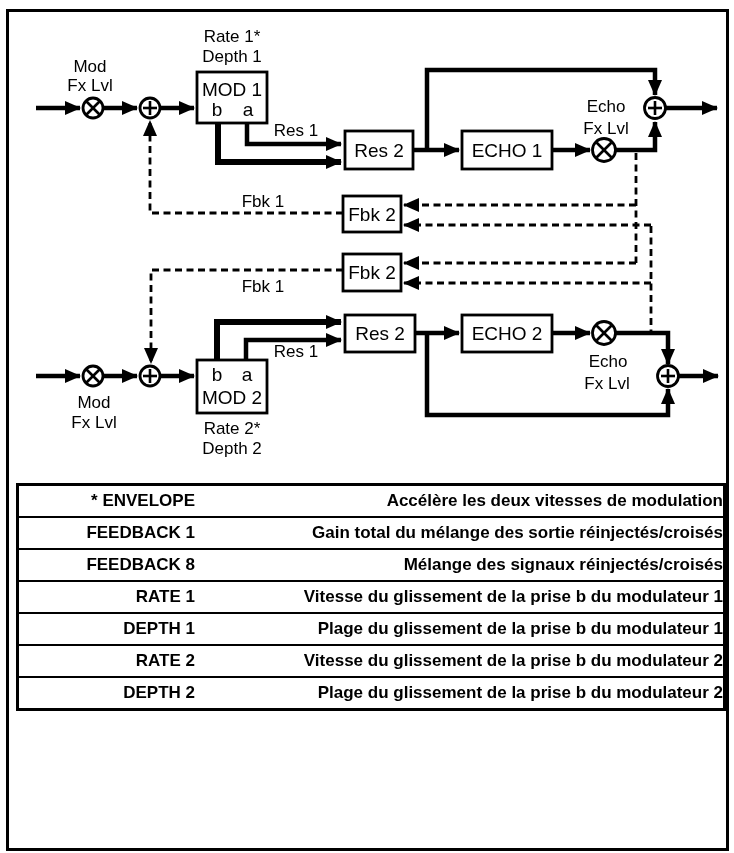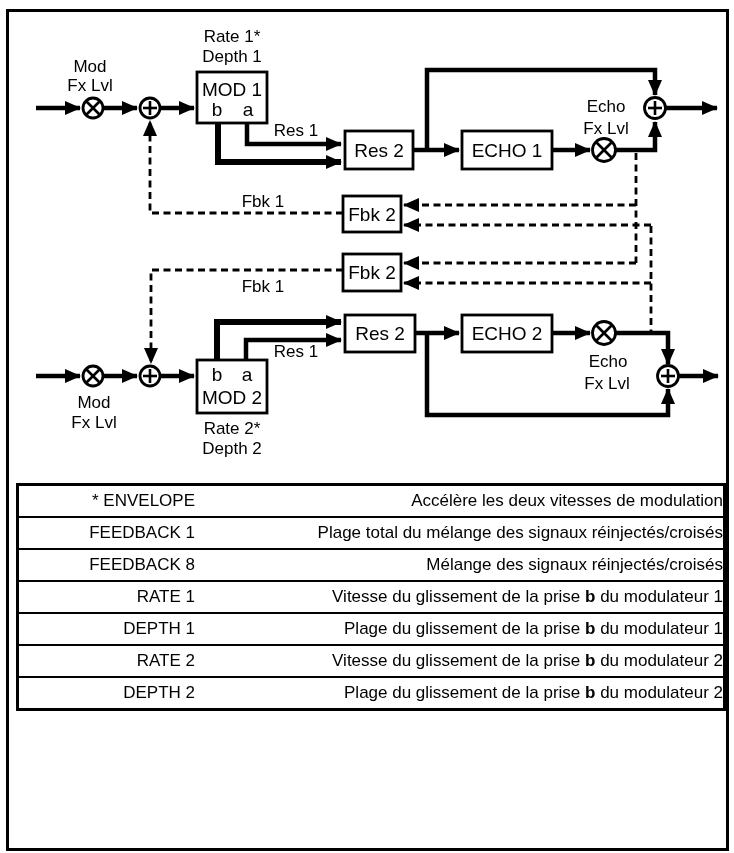--- a/index.html
+++ b/index.html
@@ -11,21 +11,21 @@
   svg text{font-family:"Liberation Sans",sans-serif;fill:#000;}
   .lbl{font-size:17px;}
   .boxlbl{font-size:19px;}
   .wire{fill:none;stroke:#000;stroke-width:4.5;stroke-linejoin:miter;}
   .wire-thick{fill:none;stroke:#000;stroke-width:6;stroke-linejoin:miter;}
   .dash{fill:none;stroke:#000;stroke-width:2.8;stroke-dasharray:7 4.5;stroke-linejoin:miter;}
   .box{fill:#fff;stroke:#000;stroke-width:2.8;}
   .node{fill:#fff;stroke:#000;stroke-width:2.8;}
   .ln{stroke:#000;stroke-width:2.6;stroke-linecap:butt;}
   table.param-table{position:absolute;left:16px;top:483px;width:710px;
-                    border-collapse:collapse;background:#fff;border:3px solid #000;}
+                    border-collapse:collapse;background:#fff;border:3px solid #000;font-weight:bold;}
   table.param-table td{border-top:2px solid #000;border-bottom:2px solid #000;
                        height:30px;vertical-align:middle;font-size:17px;padding:0;}
   td.param{width:176px;text-align:right;padding-right:14px;white-space:nowrap;}
   td.desc{text-align:right;padding-left:12px;}
 </style>
 </head>
 <body>
 
 <div class="page">
   <div class="outer-frame"></div>
@@ -159,21 +159,21 @@
   </svg>
 
   <table class="param-table">
     <tbody>
       <tr>
         <td class="param">* ENVELOPE</td>
         <td class="desc"><span>Accélère les deux vitesses de modulation</span></td>
       </tr>
       <tr>
         <td class="param">FEEDBACK 1</td>
-        <td class="desc"><span>Plage total du mélange des signaux réinjectés/croisés</span></td>
+        <td class="desc"><span>Gain total du mélange des sortie réinjectés/croisés</span></td>
       </tr>
       <tr>
         <td class="param">FEEDBACK 8</td>
         <td class="desc"><span>Mélange des signaux réinjectés/croisés</span></td>
       </tr>
       <tr>
         <td class="param">RATE 1</td>
         <td class="desc"><span>Vitesse du glissement de la prise </span><b>b</b><span> du modulateur 1</span></td>
       </tr>
       <tr>

